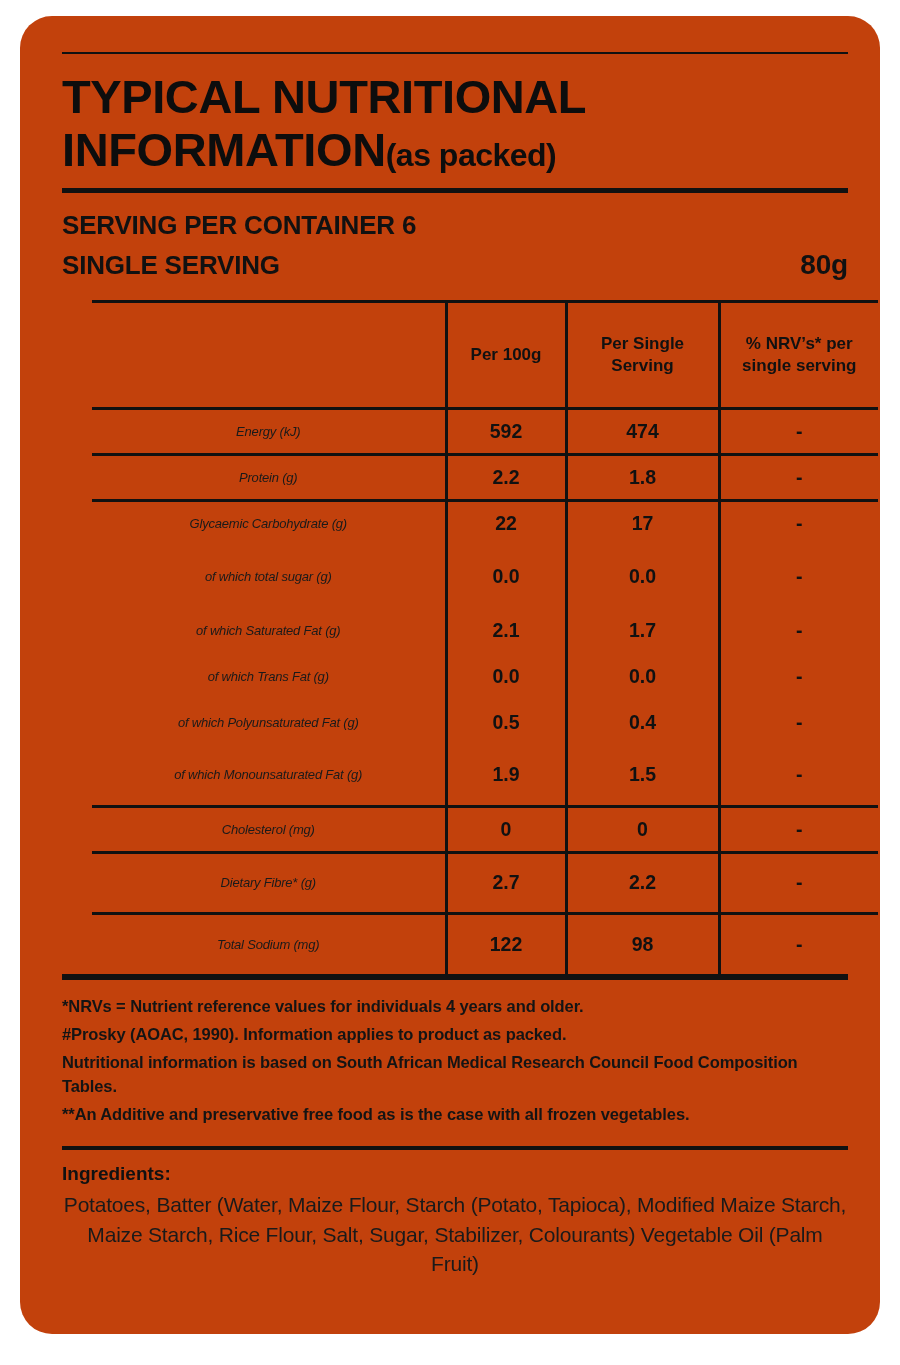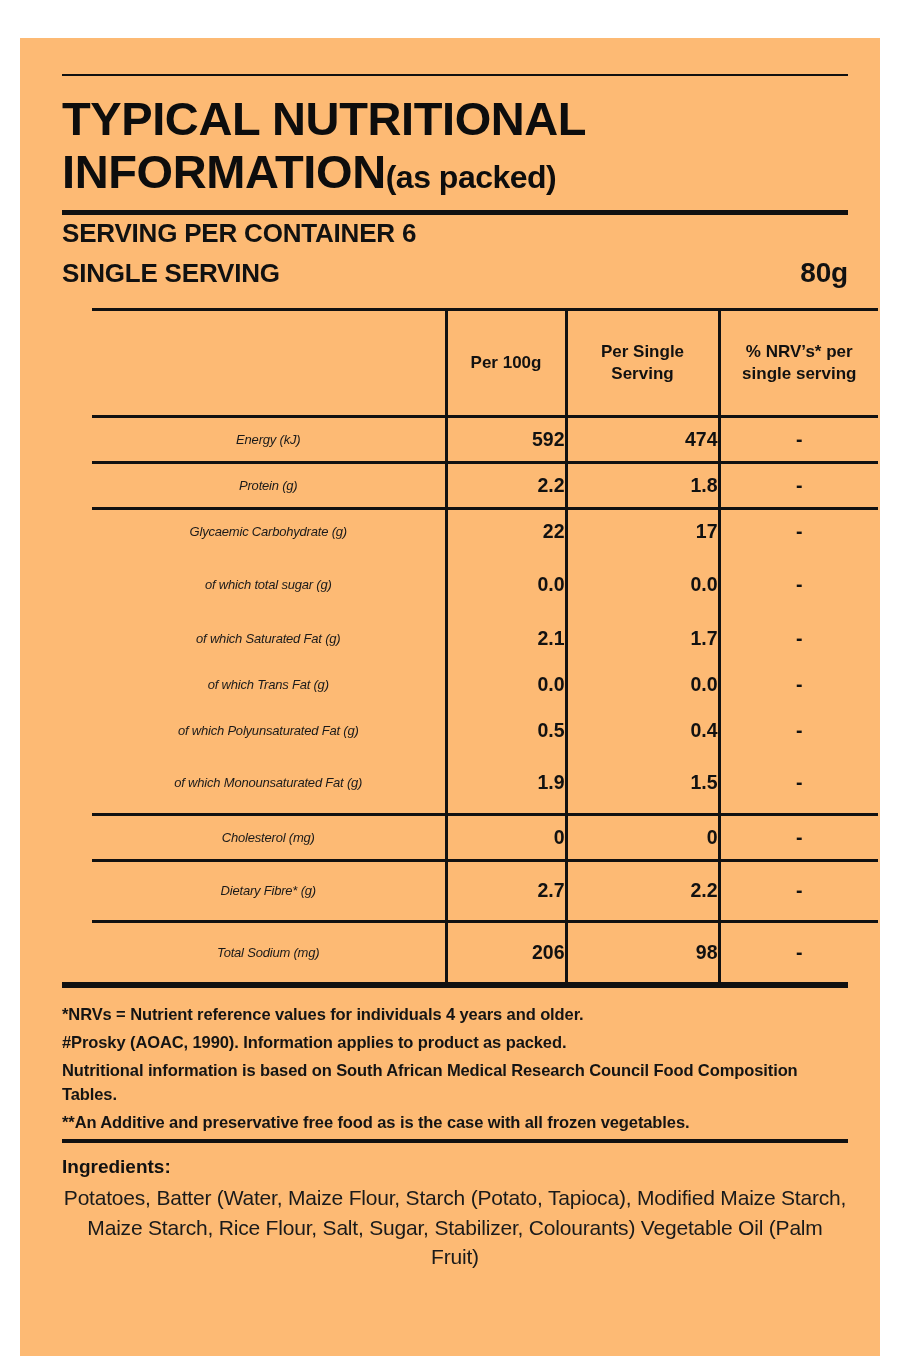--- a/index.html
+++ b/index.html
@@ -10,25 +10,26 @@
   body {
     width: 900px;
     height: 1365px;
     font-family: "Liberation Sans", sans-serif;
     -webkit-font-smoothing: antialiased;
   }
 
   .panel {
     position: absolute;
     left: 20px;
-    top: 38px;
+    top: 16px;
     width: 860px;
     height: 1318px;
-    background: #fdba74;
+    background: #c2410c;
     box-sizing: border-box;
+    border-radius: 32px;
   }
 
   .inner {
     position: absolute;
     left: 42px;
     top: 36px;
     width: 786px;
   }
 
   
@@ -60,20 +61,21 @@
     letter-spacing: -0.4px;
     color: #0d0d0d;
   }
   .title-sub {
     font-size: 32px;
     letter-spacing: -0.5px;
   }
 
   
   .serving-block {
+    padding-top: 14px;
     padding-bottom: 14px;
   }
   .serving-row {
     display: flex;
     justify-content: space-between;
     align-items: baseline;
     font-weight: bold;
     font-size: 26px;
     line-height: 1.45;
     color: #111111;
@@ -121,39 +123,39 @@
     text-align: center;
     padding-right: 2px;
     letter-spacing: -0.2px;
     white-space: nowrap;
     font-style: italic;
   }
   td.num {
     font-size: 19.5px;
     font-weight: bold;
     color: #111111;
-    text-align: right;
+    text-align: center;
   }
   td.nrv {
     font-size: 19.5px;
     font-weight: bold;
     color: #111111;
     text-align: center;
   }
   tr.r { height: 46px; }
   tr.r-tall { height: 61px; }
 
   .table-bottom {
     border-top: 6px solid #111111;
   }
 
   
   .notes {
     padding-top: 14px;
-    padding-bottom: 1px;
+    padding-bottom: 16px;
   }
   .notes p {
     margin: 0 0 3px 0;
     font-size: 16.5px;
     font-weight: bold;
     line-height: 1.5;
     color: #141414;
     letter-spacing: -0.1px;
   }
 
@@ -291,21 +293,21 @@
           <td class="lab">Dietary Fibre* (g)</td>
           <td class="num vline-l">2.7</td>
           <td class="num vline-l">2.2</td>
           <td class="nrv vline-l">-</td>
         </tr>
       </tbody>
 
       <tbody>
         <tr class="r-tall sect-top">
           <td class="lab">Total Sodium (mg)</td>
-          <td class="num vline-l">206</td>
+          <td class="num vline-l">122</td>
           <td class="num vline-l">98</td>
           <td class="nrv vline-l">-</td>
         </tr>
       </tbody>
     </table>
 
     <div class="table-bottom"></div>
 
     <div class="notes">
       <p>*NRVs = Nutrient reference values for individuals 4 years and older.</p>

